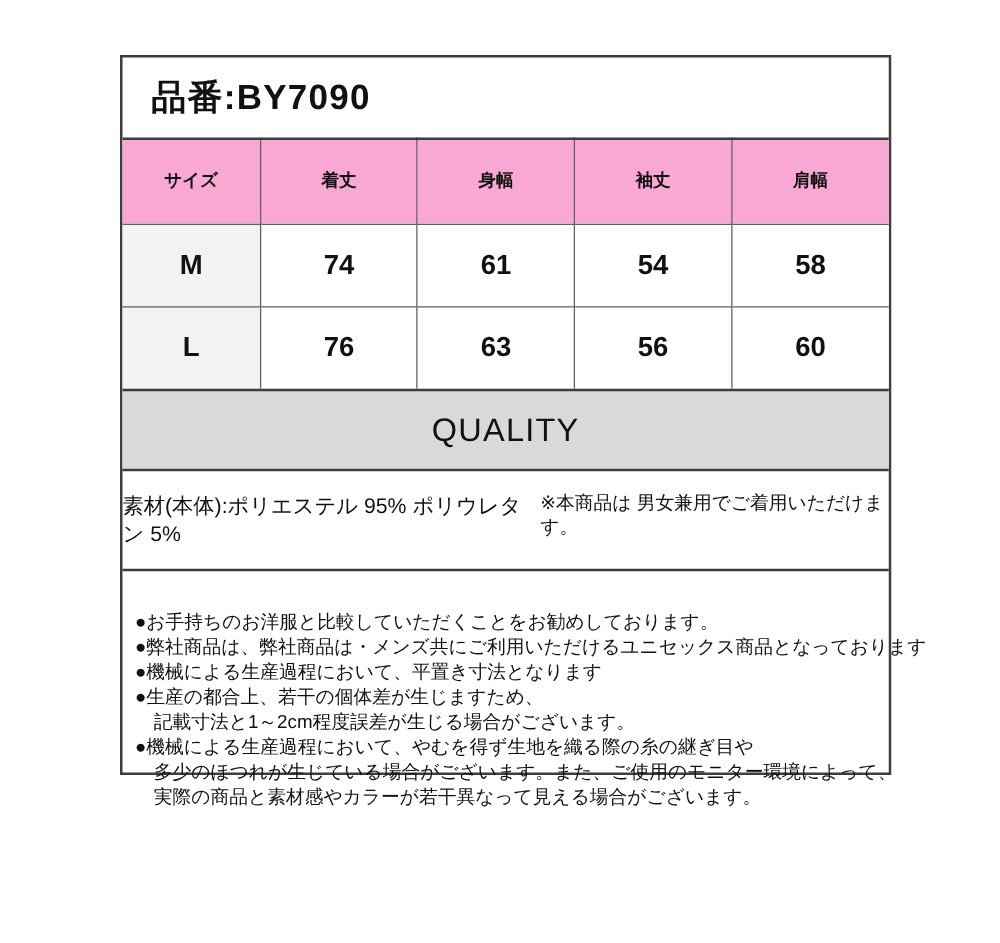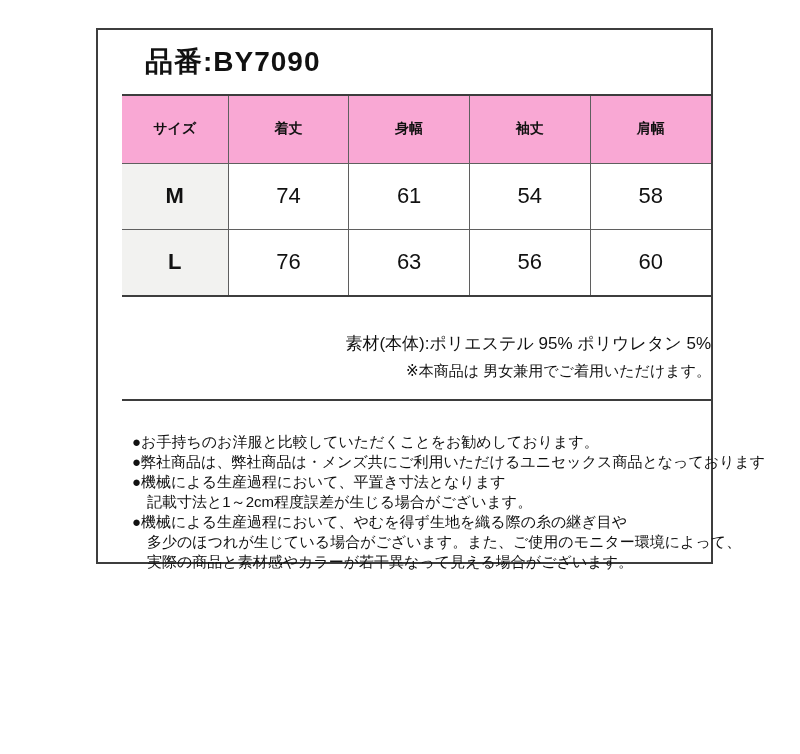--- a/index.html
+++ b/index.html
@@ -7,26 +7,25 @@
     padding: 0;
     background: #ffffff;
     width: 800px;
     height: 754px;
     font-family: "Liberation Sans", "DejaVu Sans", sans-serif;
     color: #111111;
   }
   .sheet {
     position: absolute;
     left: 96px;
-    top: 28px;
+    top: 44px;
     width: 617px;
     box-sizing: border-box;
     border: 2px solid #3d3d3d;
     background: #ffffff;
-    padding-left: 24px;
   }
   .sheet > * + * {
     border-top: 2px solid #3d3d3d;
   }
   
   .item-number {
     height: 64px;
     display: flex;
     align-items: center;
     padding-left: 23px;
@@ -71,29 +70,29 @@
     font-weight: 700;
   }
   table.size-table tbody th {
     background: #f2f2f0;
     font-size: 22px;
     font-weight: 700;
   }
   table.size-table tbody td {
     background: #ffffff;
     font-size: 22px;
-    font-weight: 400;
+    font-weight: 700;
   }
   
   .material {
-    height: 104px;
+    height: 80px;
     box-sizing: border-box;
     display: flex;
-    flex-direction: column;
-    align-items: flex-end;
+    flex-direction: row;
+    align-items: flex-start;
     justify-content: center;
     padding-top: 16px;
   }
   .material-main { font-size: 17px; margin-bottom: 7px; }
   .material-sub  { font-size: 15px; }
   
   .notes {
     height: 163px;
     box-sizing: border-box;
     padding: 31px 12px 0 10px;
@@ -141,29 +140,33 @@
       <tr>
         <th>L</th>
         <td>76</td>
         <td>63</td>
         <td>56</td>
         <td>60</td>
       </tr>
     </tbody>
   </table>
 
+  <div class="bar">
+    <span>QUALITY</span>
+  </div>
 
   <div class="material">
     <div class="material-main">素材(本体):ポリエステル 95% ポリウレタン 5%</div>
     <div class="material-sub">※本商品は 男女兼用でご着用いただけます。</div>
   </div>
 
   <div class="notes">
     <div class="note-line">●お手持ちのお洋服と比較していただくことをお勧めしております。</div>
     <div class="note-line">●弊社商品は、弊社商品は・メンズ共にご利用いただけるユニセックス商品となっております</div>
     <div class="note-line">●機械による生産過程において、平置き寸法となります</div>
+    <div class="note-line">●生産の都合上、若干の個体差が生じますため、</div>
     <div class="note-line indent">記載寸法と1～2cm程度誤差が生じる場合がございます。</div>
     <div class="note-line">●機械による生産過程において、やむを得ず生地を織る際の糸の継ぎ目や</div>
     <div class="note-line indent">多少のほつれが生じている場合がございます。また、ご使用のモニター環境によって、</div>
     <div class="note-line indent">実際の商品と素材感やカラーが若干異なって見える場合がございます。</div>
   </div>
 
 </div>
 
 </body></html>

